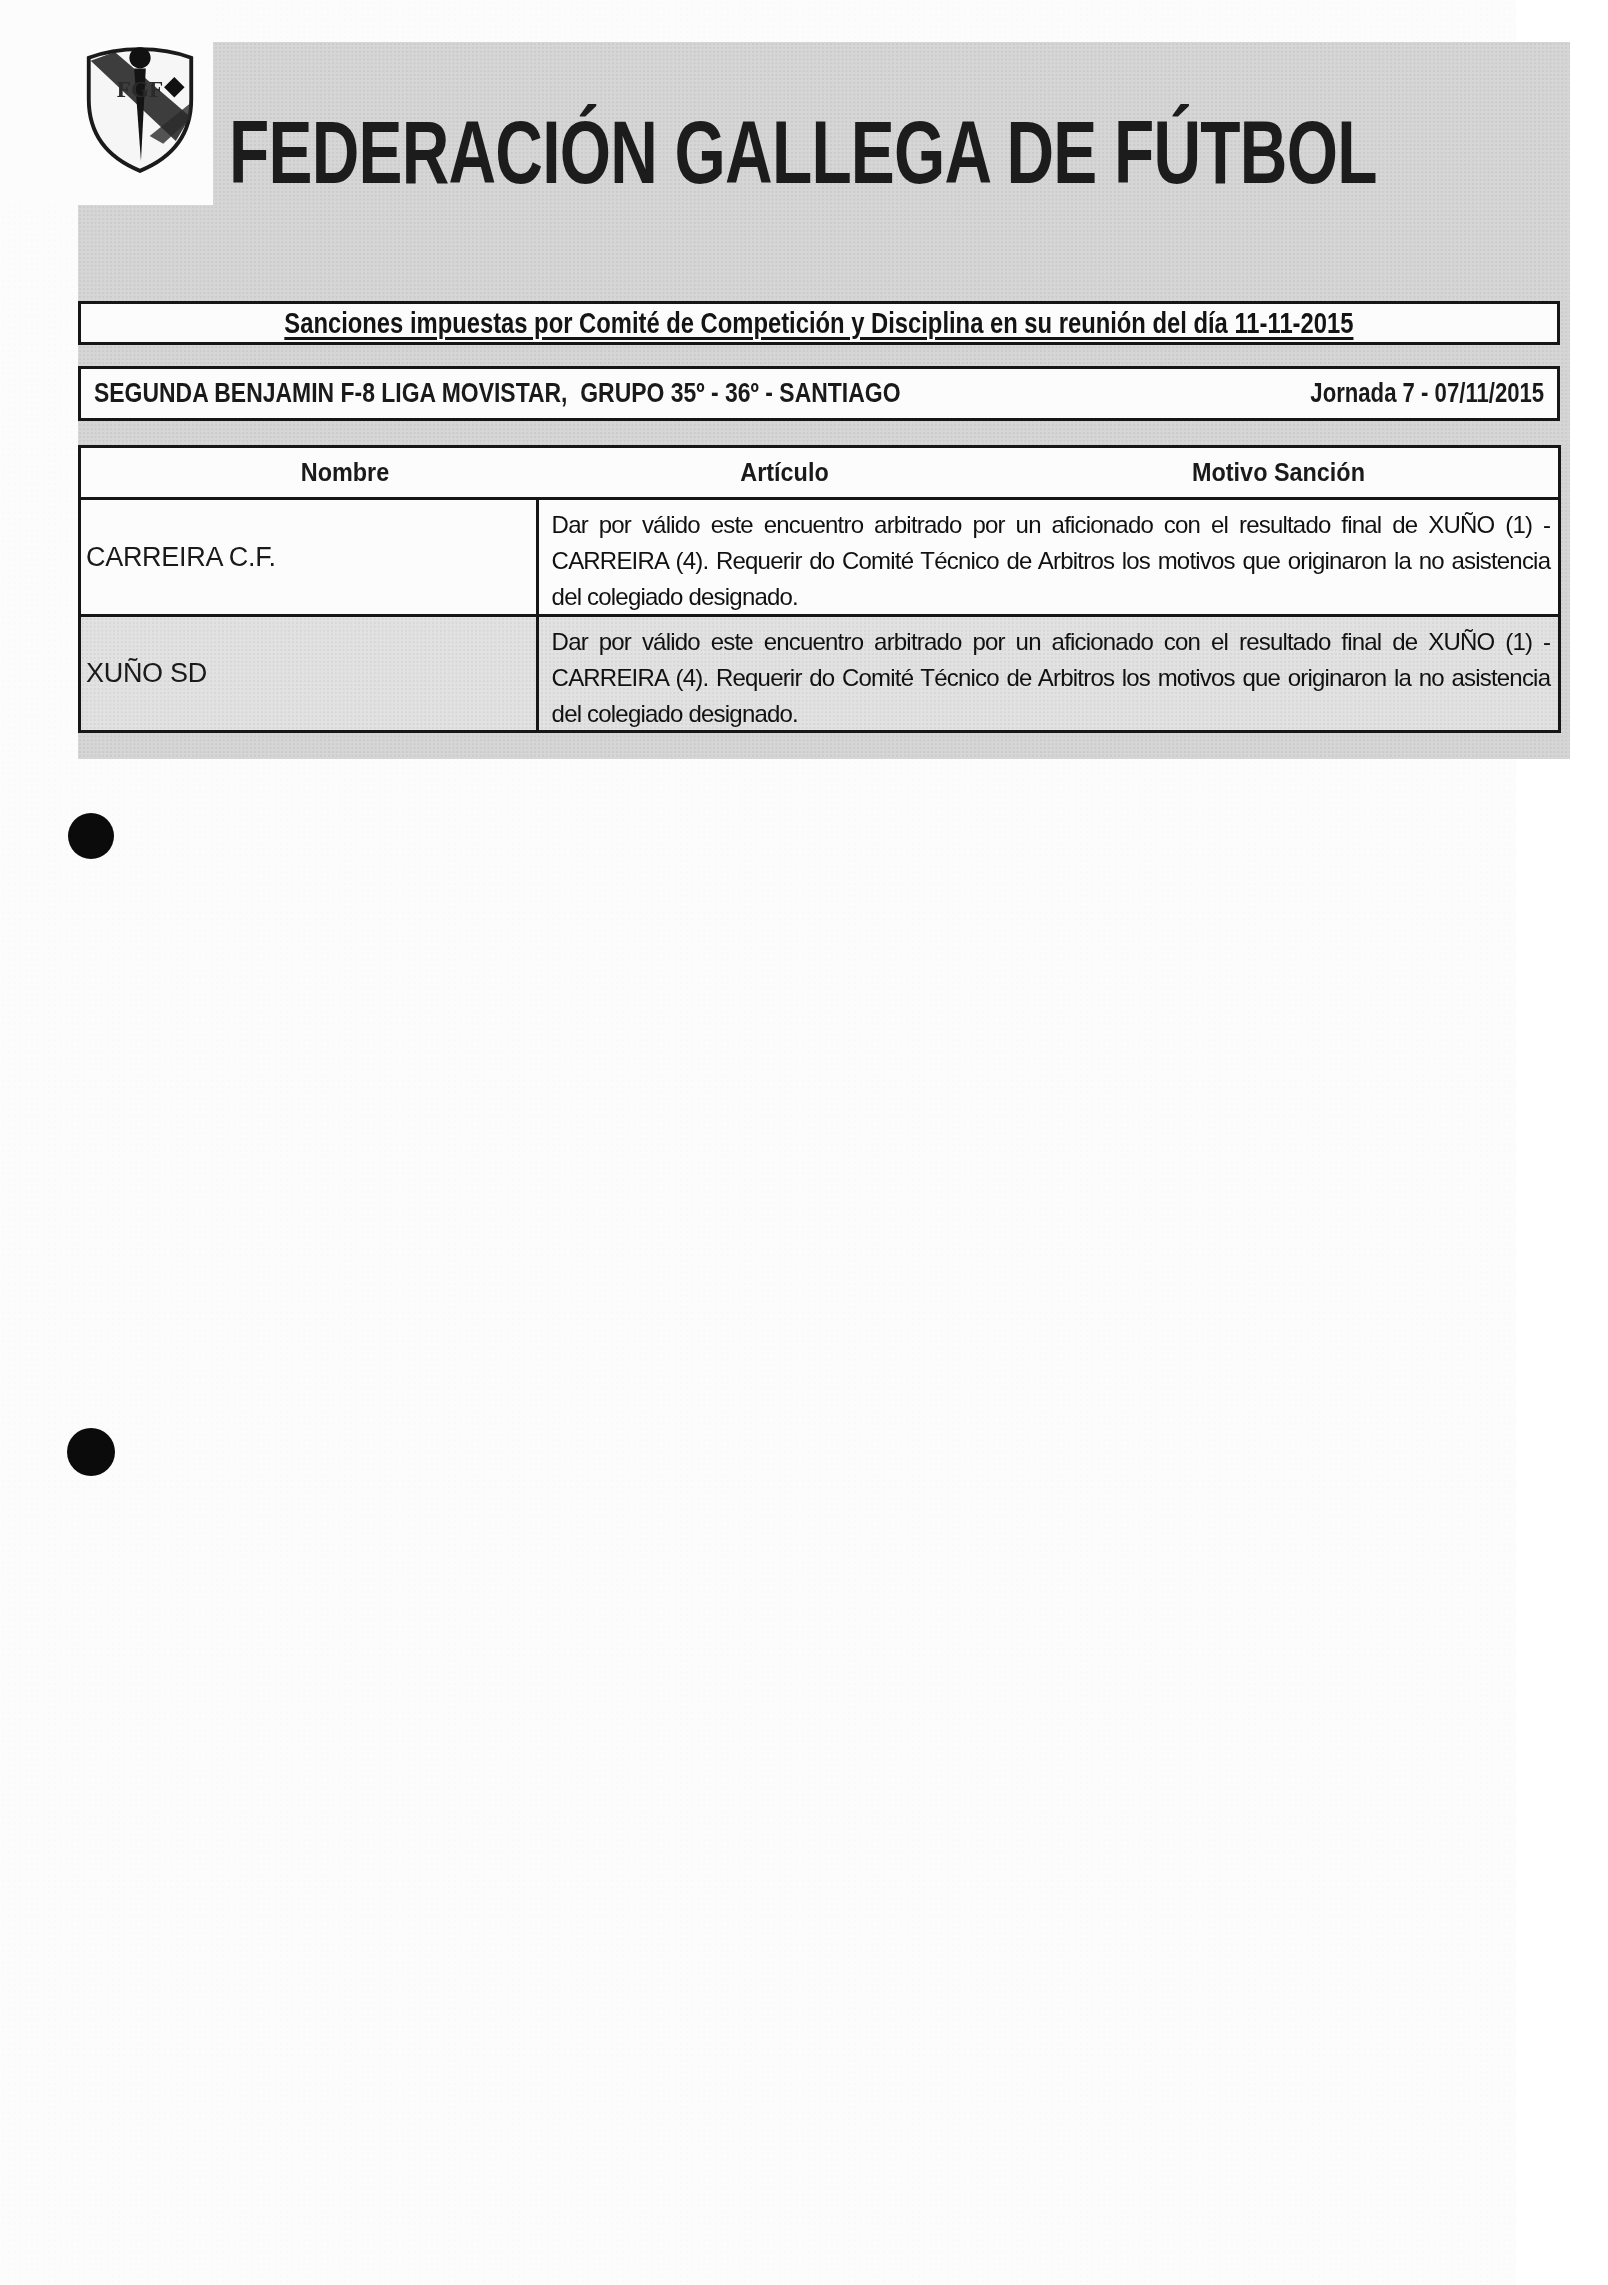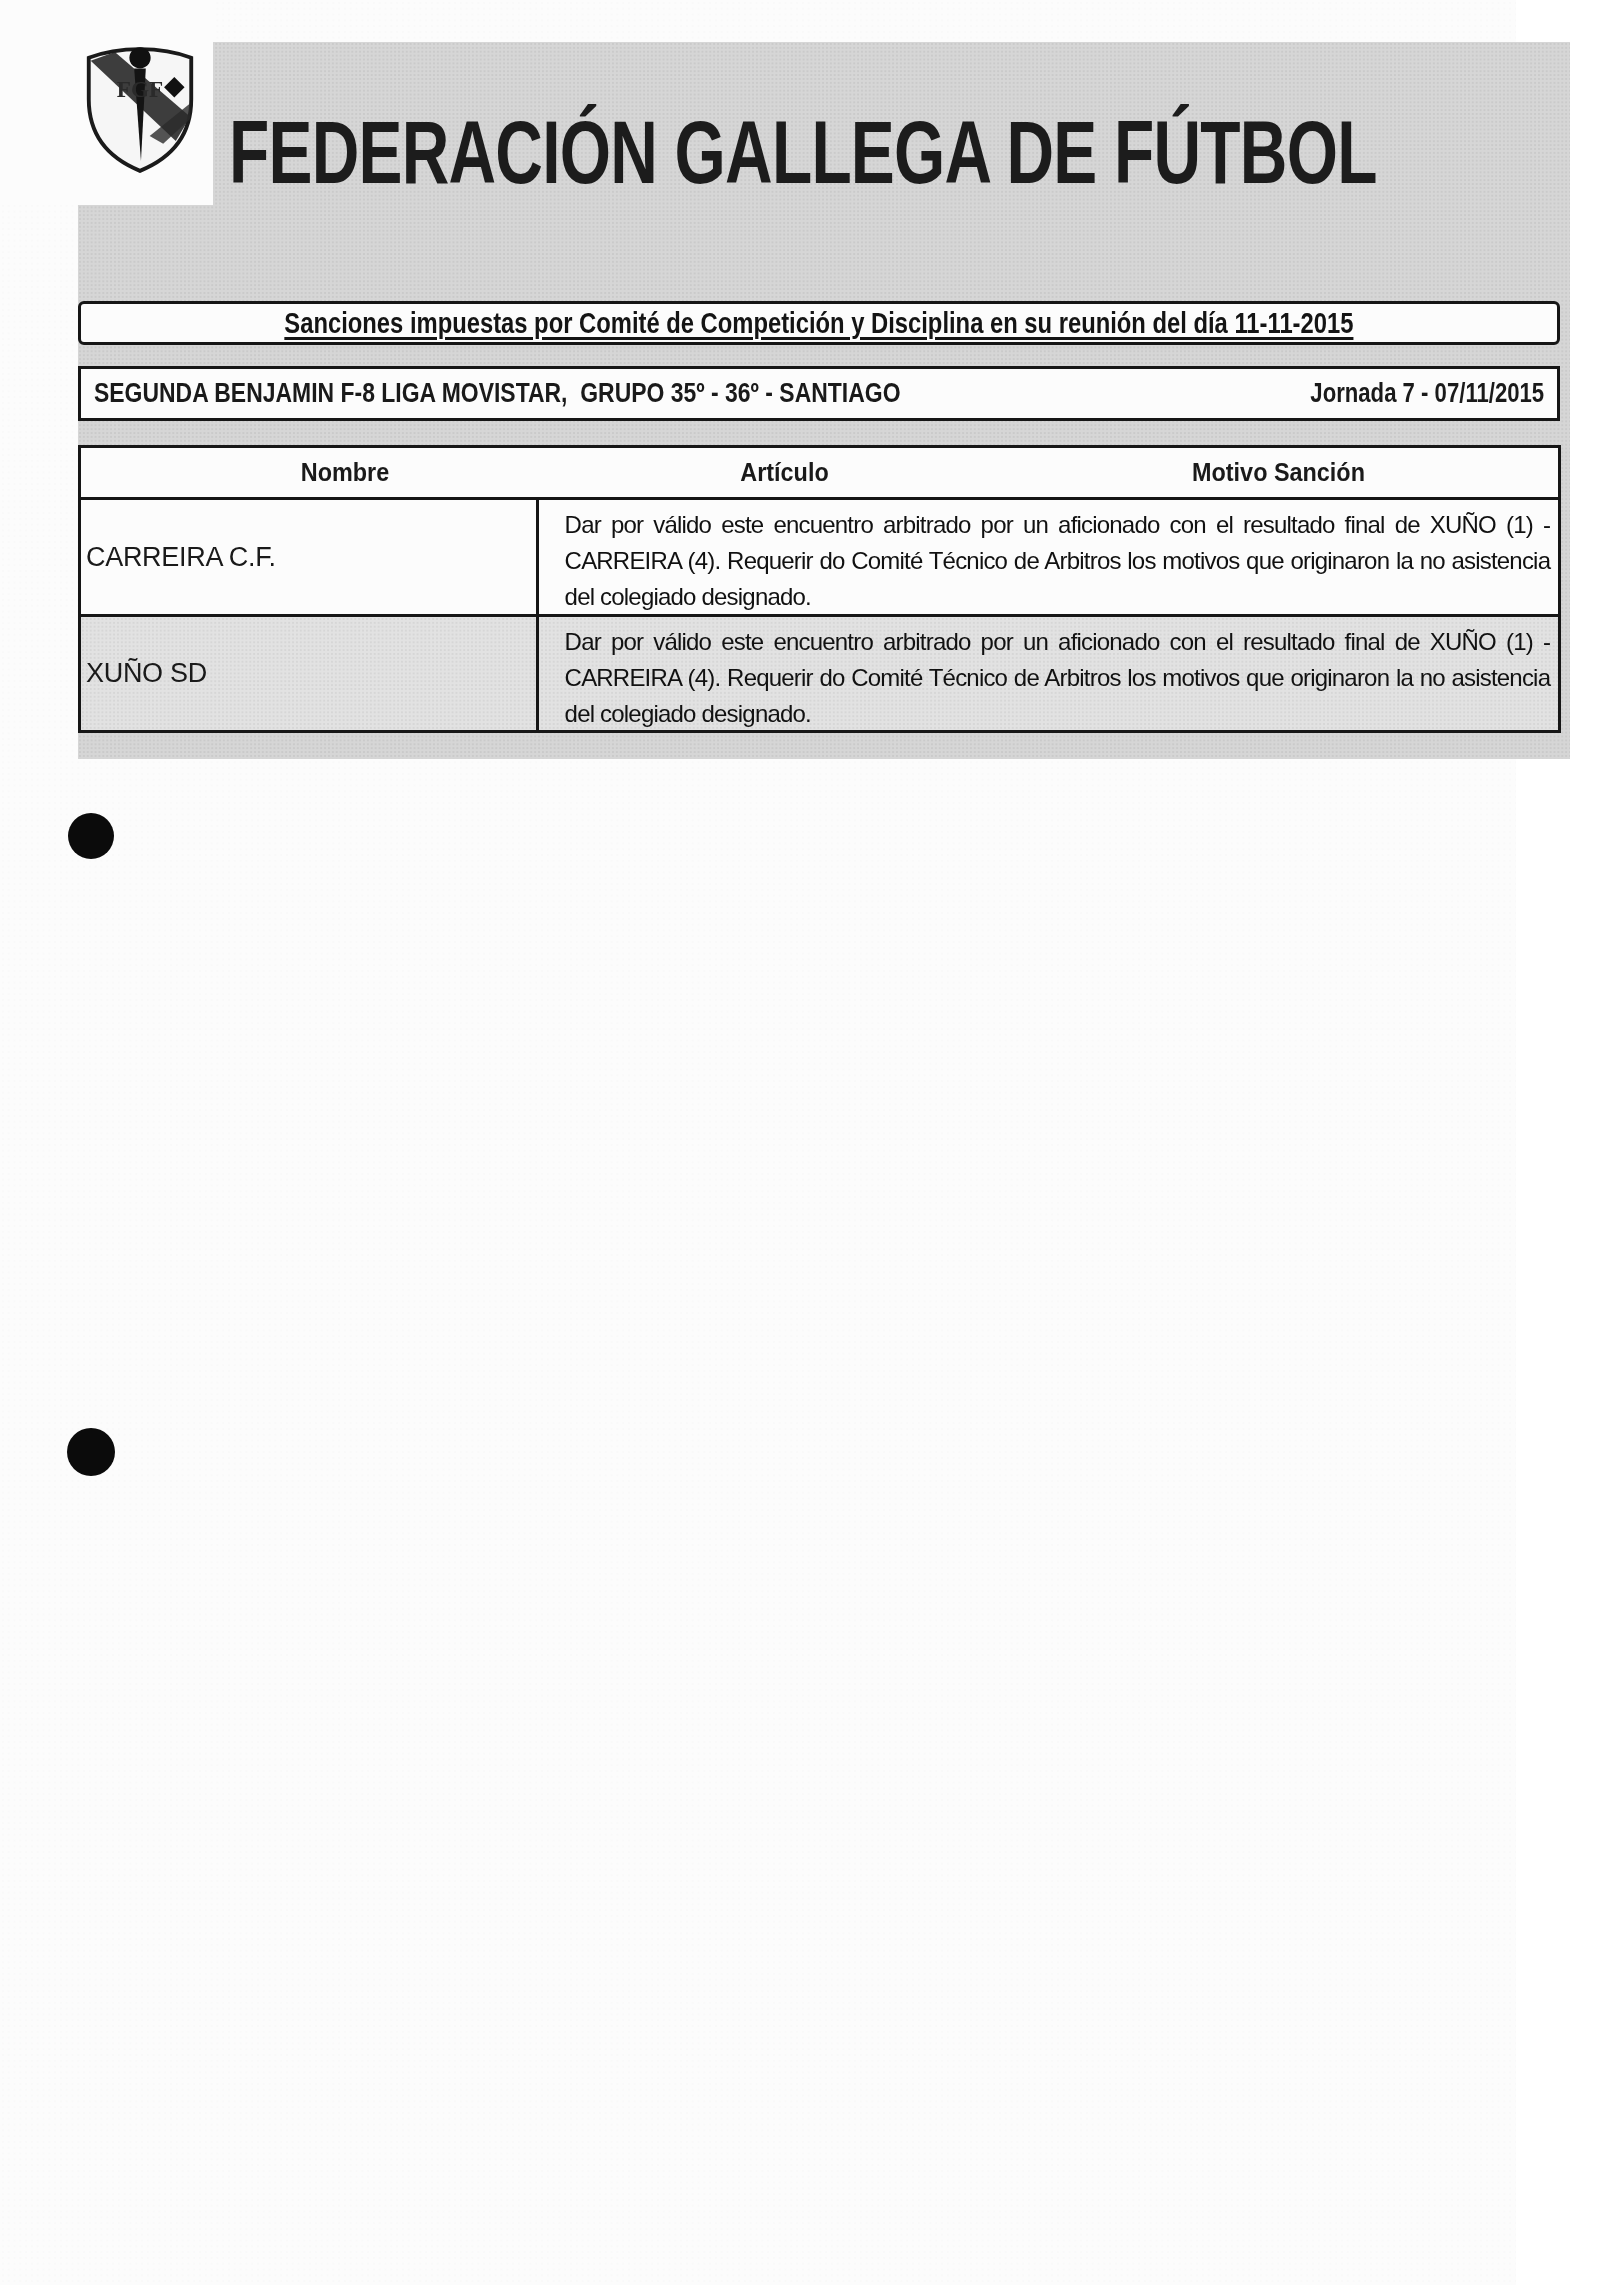--- a/index.html
+++ b/index.html
@@ -33,21 +33,21 @@
   .org-title{
     position:absolute;left:229px;top:108px;
     font-size:89px;line-height:89px;font-weight:bold;
     letter-spacing:-1px;color:#1c1c1c;white-space:nowrap;
     transform:scaleX(0.74);transform-origin:left top;
   }
   .bar{
     position:absolute;left:78px;width:1482px;box-sizing:border-box;
     border:3.9px solid #161616;background:#fcfcfc;
   }
-  .bar1{top:301px;height:44px;display:flex;align-items:center;justify-content:center;border-radius:6px;}
+  .bar1{top:301px;height:44px;display:flex;align-items:center;justify-content:center;}
   .bar1 .t{
     font-size:29px;font-weight:bold;color:#141414;white-space:nowrap;
     text-decoration:underline;text-underline-offset:3.9px;text-decoration-thickness:2.9px;
     transform:scaleX(0.82);transform-origin:center center;
   }
   .bar2{top:366px;height:55px;display:flex;align-items:center;justify-content:space-between;padding:0 12.6px;}
   .bar2 .left{
     font-size:27px;font-weight:bold;white-space:pre-wrap;
     transform:scaleX(0.85);transform-origin:left center;
   }
@@ -73,21 +73,21 @@
     background-image:radial-gradient(rgba(0,0,0,0.05) 1px, transparent 1.3px);
     background-size:3.9px 3.9px;}
   .td-name{
     width:450px;border-right:3.9px solid #161616;box-sizing:content-box;
     display:flex;align-items:center;padding-left:5px;
     font-size:27px;letter-spacing:-0.3px;
   }
   .td-desc{
     flex:1;padding:6.8px 7.8px 0 12.6px;
     font-size:24px;line-height:36px;letter-spacing:-0.8px;
-    text-align:justify;color:#111;margin-left:13px;
+    text-align:justify;color:#111;
   }
   .hole-dot{position:absolute;border-radius:50%;background:#0b0b0b;}
   .dot1{left:68px;top:813px;width:46px;height:46px;}
   .dot2{left:67px;top:1428px;width:48px;height:48px;}
 </style>
 </head>
 <body>
 
 <div class="page">
 

